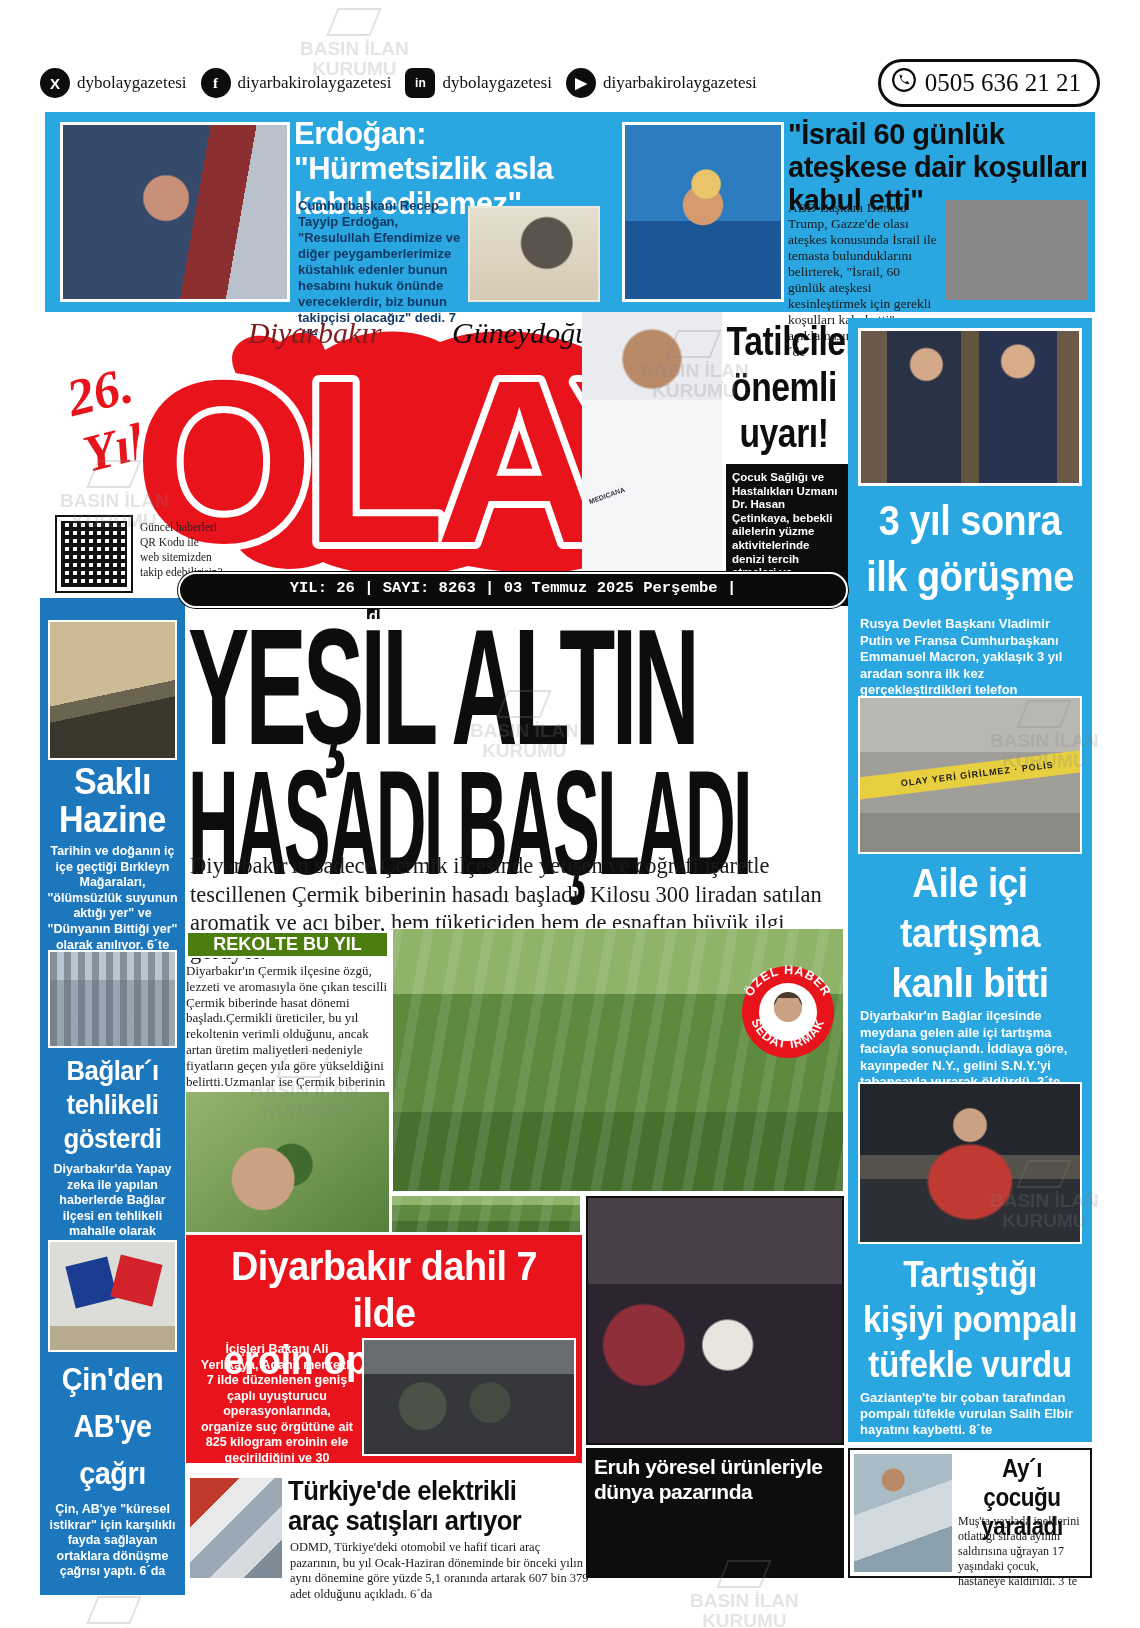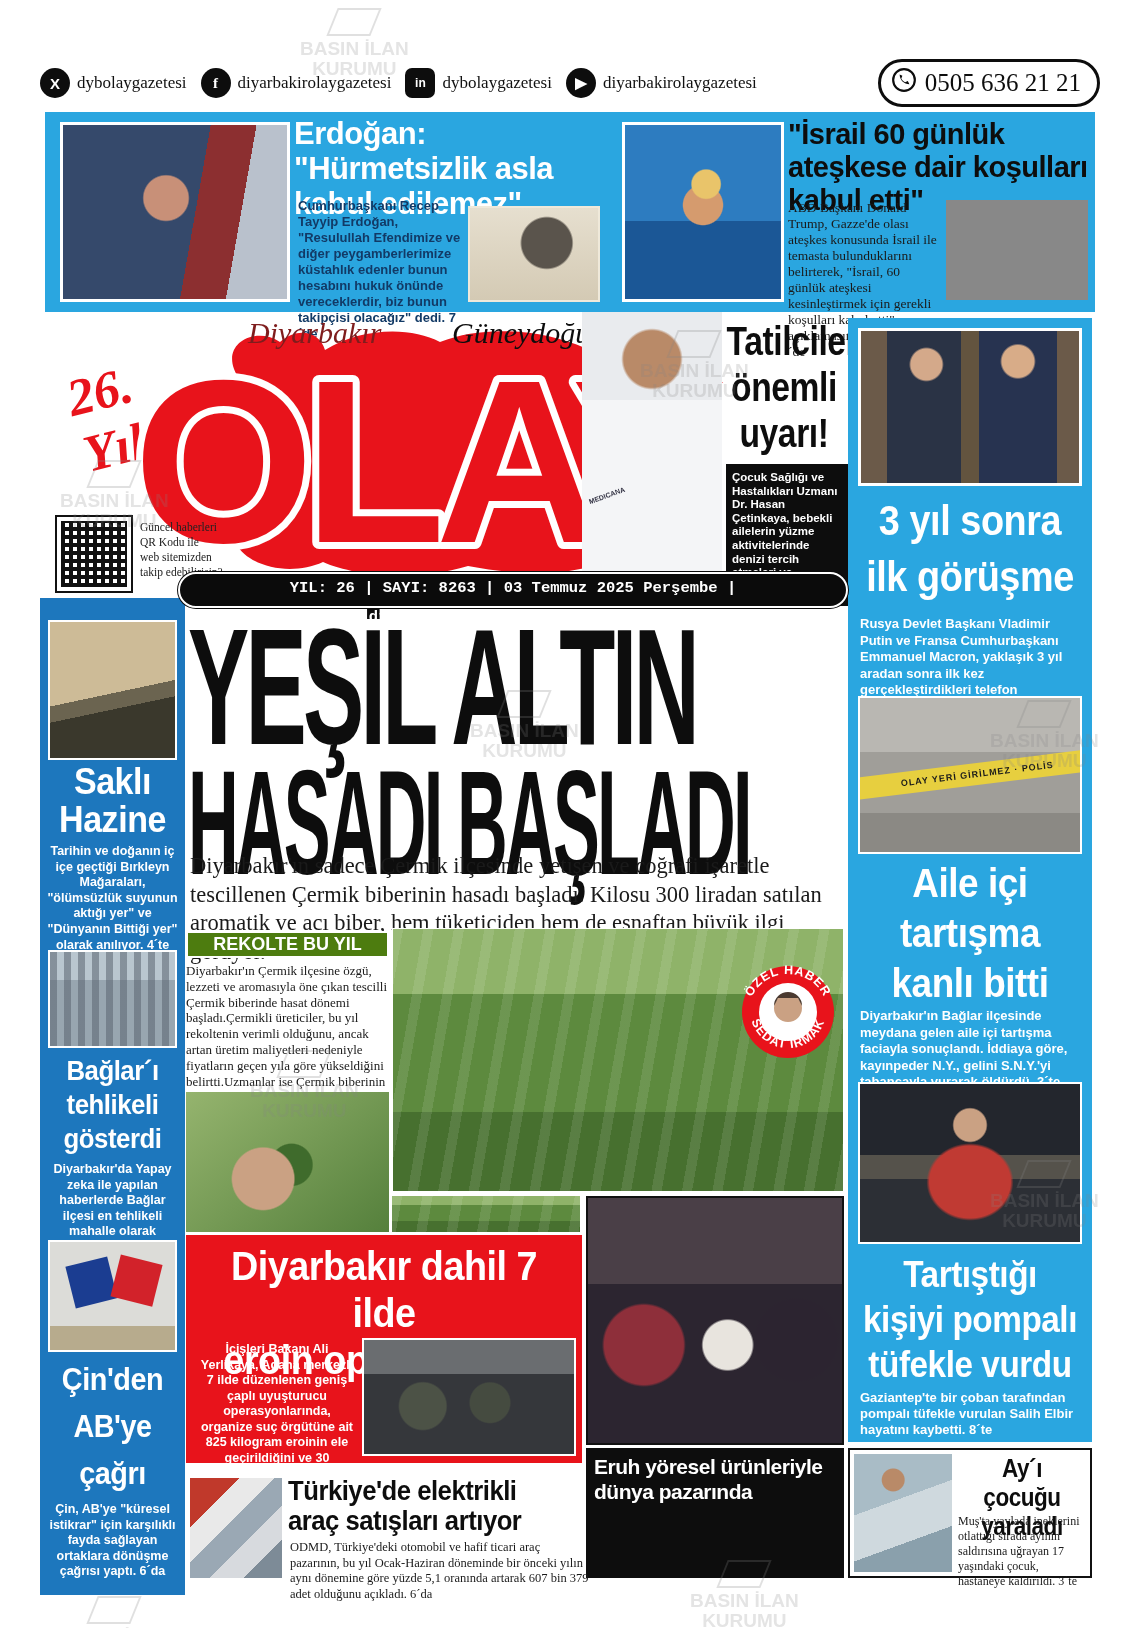--- a/index.html
+++ b/index.html
@@ -227,21 +227,21 @@
   <div class="abs" style="left:848px;top:1448px;width:244px;height:130px;background:#fff;border:2px solid #111;box-sizing:border-box;"></div>
   <div class="abs photo ph-patient" style="left:854px;top:1454px;width:98px;height:118px;"></div>
   <div class="abs headline-k prel" style="left:956px;top:1454px;width:132px;font-size:25px;line-height:29px;text-align:center;transform:scaleX(.9);transform-origin:center top;">Ay´ı çocuğu
 yaraladı</div>
   <div class="abs bodyserif" style="left:958px;top:1514px;width:130px;font-size:12px;line-height:15px;">Muş'ta yaylada ineklerini otlattığı sırada ayının saldırısına uğrayan 17 yaşındaki çocuk, hastaneye kaldırıldı. 3´te</div>
 
   <div class="abs leftpanel"></div>
   <div class="abs photo ph-cliff wborder2" style="left:48px;top:620px;width:129px;height:140px;"></div>
   <div class="abs pan-head prel" style="left:42px;top:763px;width:141px;font-size:37px;line-height:38px;transform:scaleX(.92);transform-origin:center top;">Saklı
 Hazine</div>
-  <div class="abs pan-body" style="left:47px;top:844px;width:131px;font-size:12.5px;line-height:15.6px;text-align:center;">Tarihin ve doğanın iç içe geçtiği Bırkleyn Mağaraları, "ölümsüzlük suyunun aktığı yer" ve "Dünyanın Bittiği yer" olarak anılıyor. 4´te</div>
+  <div class="abs pan-body" style="left:47px;top:844px;width:131px;font-size:12.5px;line-height:15.6px;text-align:center;">Tarihin ve doğanın iç içe geçtiği Bırkleyn Mağaraları, "ölümsüzlük suyunun aktığı yer" ve "Dünyanın Bittiği yer" olarak anılıyor. 6´te</div>
   <div class="abs photo ph-city wborder2" style="left:48px;top:950px;width:129px;height:98px;"></div>
   <div class="abs pan-head prel" style="left:42px;top:1054px;width:141px;font-size:28px;line-height:34px;transform:scaleX(.92);transform-origin:center top;">Bağlar´ı
 tehlikeli
 gösterdi</div>
   <div class="abs pan-body" style="left:45px;top:1162px;width:135px;font-size:12.5px;line-height:15.6px;text-align:center;">Diyarbakır'da Yapay zeka ile yapılan haberlerde Bağlar ilçesi en tehlikeli mahalle olarak gösterildi. 4´te</div>
   <div class="abs photo ph-flags wborder2" style="left:48px;top:1240px;width:129px;height:112px;">
     <div class="flag-eu"></div>
     <div class="flag-cn"></div>
   </div>
   <div class="abs pan-head prel" style="left:42px;top:1356px;width:141px;font-size:32px;line-height:47px;transform:scaleX(.9);transform-origin:center top;">Çin'den

